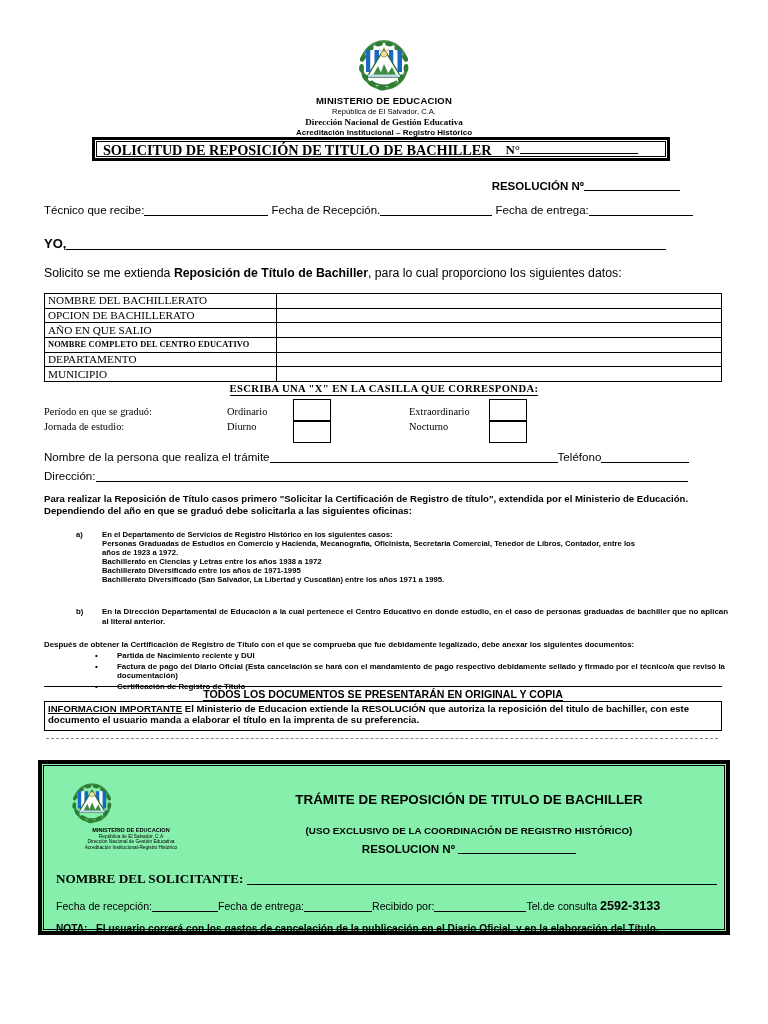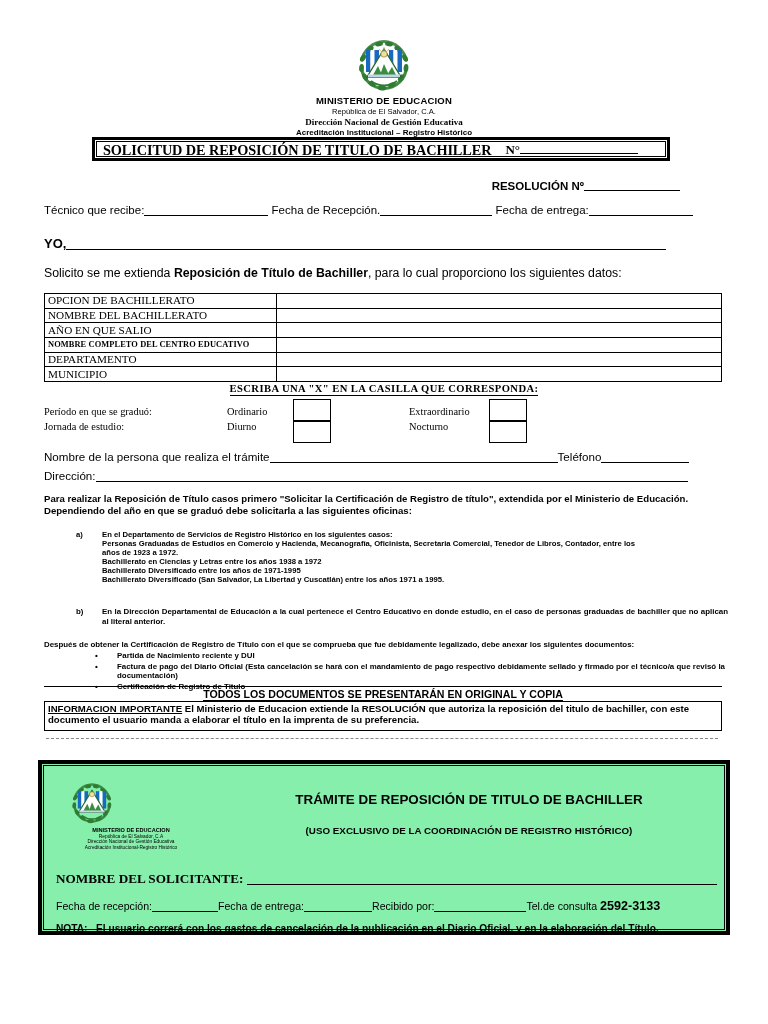--- a/index.html
+++ b/index.html
@@ -244,25 +244,25 @@
     <span>YO,</span><span class="ln"></span>
   </div>
 
   <div class="solicito">
     <span>Solicito se me extienda </span><b>Reposición de Título de Bachiller</b><span>, para lo cual proporciono los siguientes datos:</span>
   </div>
 
   <table class="dt">
     <tbody>
       <tr>
+        <td class="lbl">NOMBRE DEL BACHILLERATO</td>
+        <td class="val"></td>
+      </tr>
+      <tr>
         <td class="lbl">OPCION DE BACHILLERATO</td>
-        <td class="val"></td>
-      </tr>
-      <tr>
-        <td class="lbl">NOMBRE DEL BACHILLERATO</td>
         <td class="val"></td>
       </tr>
       <tr>
         <td class="lbl">AÑO EN QUE SALIO</td>
         <td class="val"></td>
       </tr>
       <tr>
         <td class="lbl small">NOMBRE COMPLETO DEL CENTRO EDUCATIVO</td>
         <td class="val"></td>
       </tr>
@@ -398,20 +398,23 @@
         <div class="bb-l2">República de El Salvador, C.A</div>
         <div class="bb-l3">Dirección Nacional de Gestión Educativa</div>
         <div class="bb-l4">Acreditación Institucional-Registro Histórico</div>
       </div>
 
       <div class="bb-title">
         <div>TRÁMITE DE REPOSICIÓN DE TITULO DE BACHILLER</div>
         <div class="bb-sub">(USO EXCLUSIVO DE LA COORDINACIÓN DE REGISTRO HISTÓRICO)</div>
       </div>
 
+      <div class="bb-resol">
+        <span>RESOLUCION Nº</span> <span class="ln"></span>
+      </div>
 
       <div class="bb-nombre">
         <span>NOMBRE DEL SOLICITANTE:</span> <span class="ln"></span>
       </div>
 
       <div class="bb-fechas">
         <span>Fecha de recepción:</span><span class="ln" style="width:66px"></span><span>Fecha de entrega:</span><span class="ln" style="width:68px"></span><span>Recibido por:</span><span class="ln" style="width:92px"></span><span>Tel.de consulta</span> <span class="bb-tel">2592-3133</span>
       </div>
 
       <div class="bb-nota">

